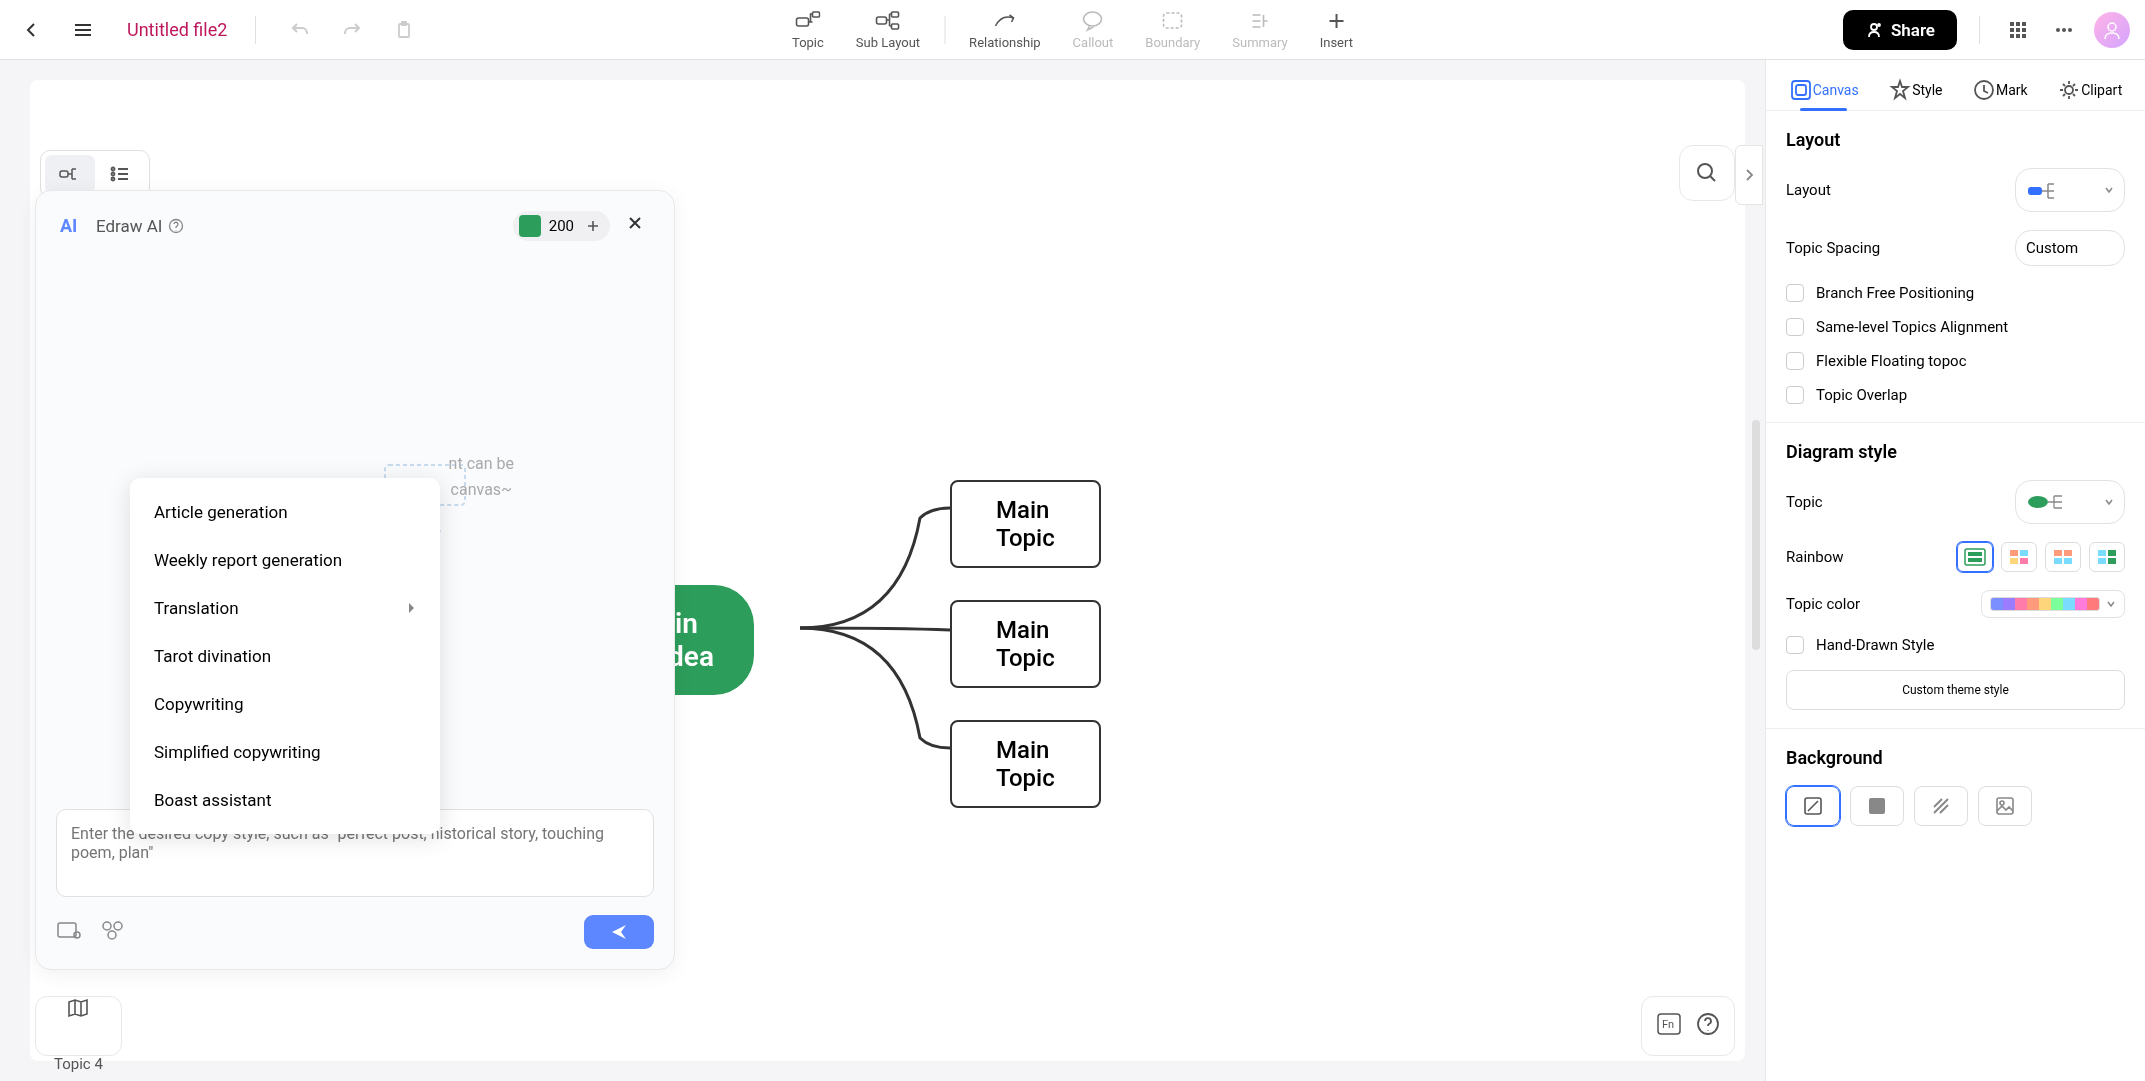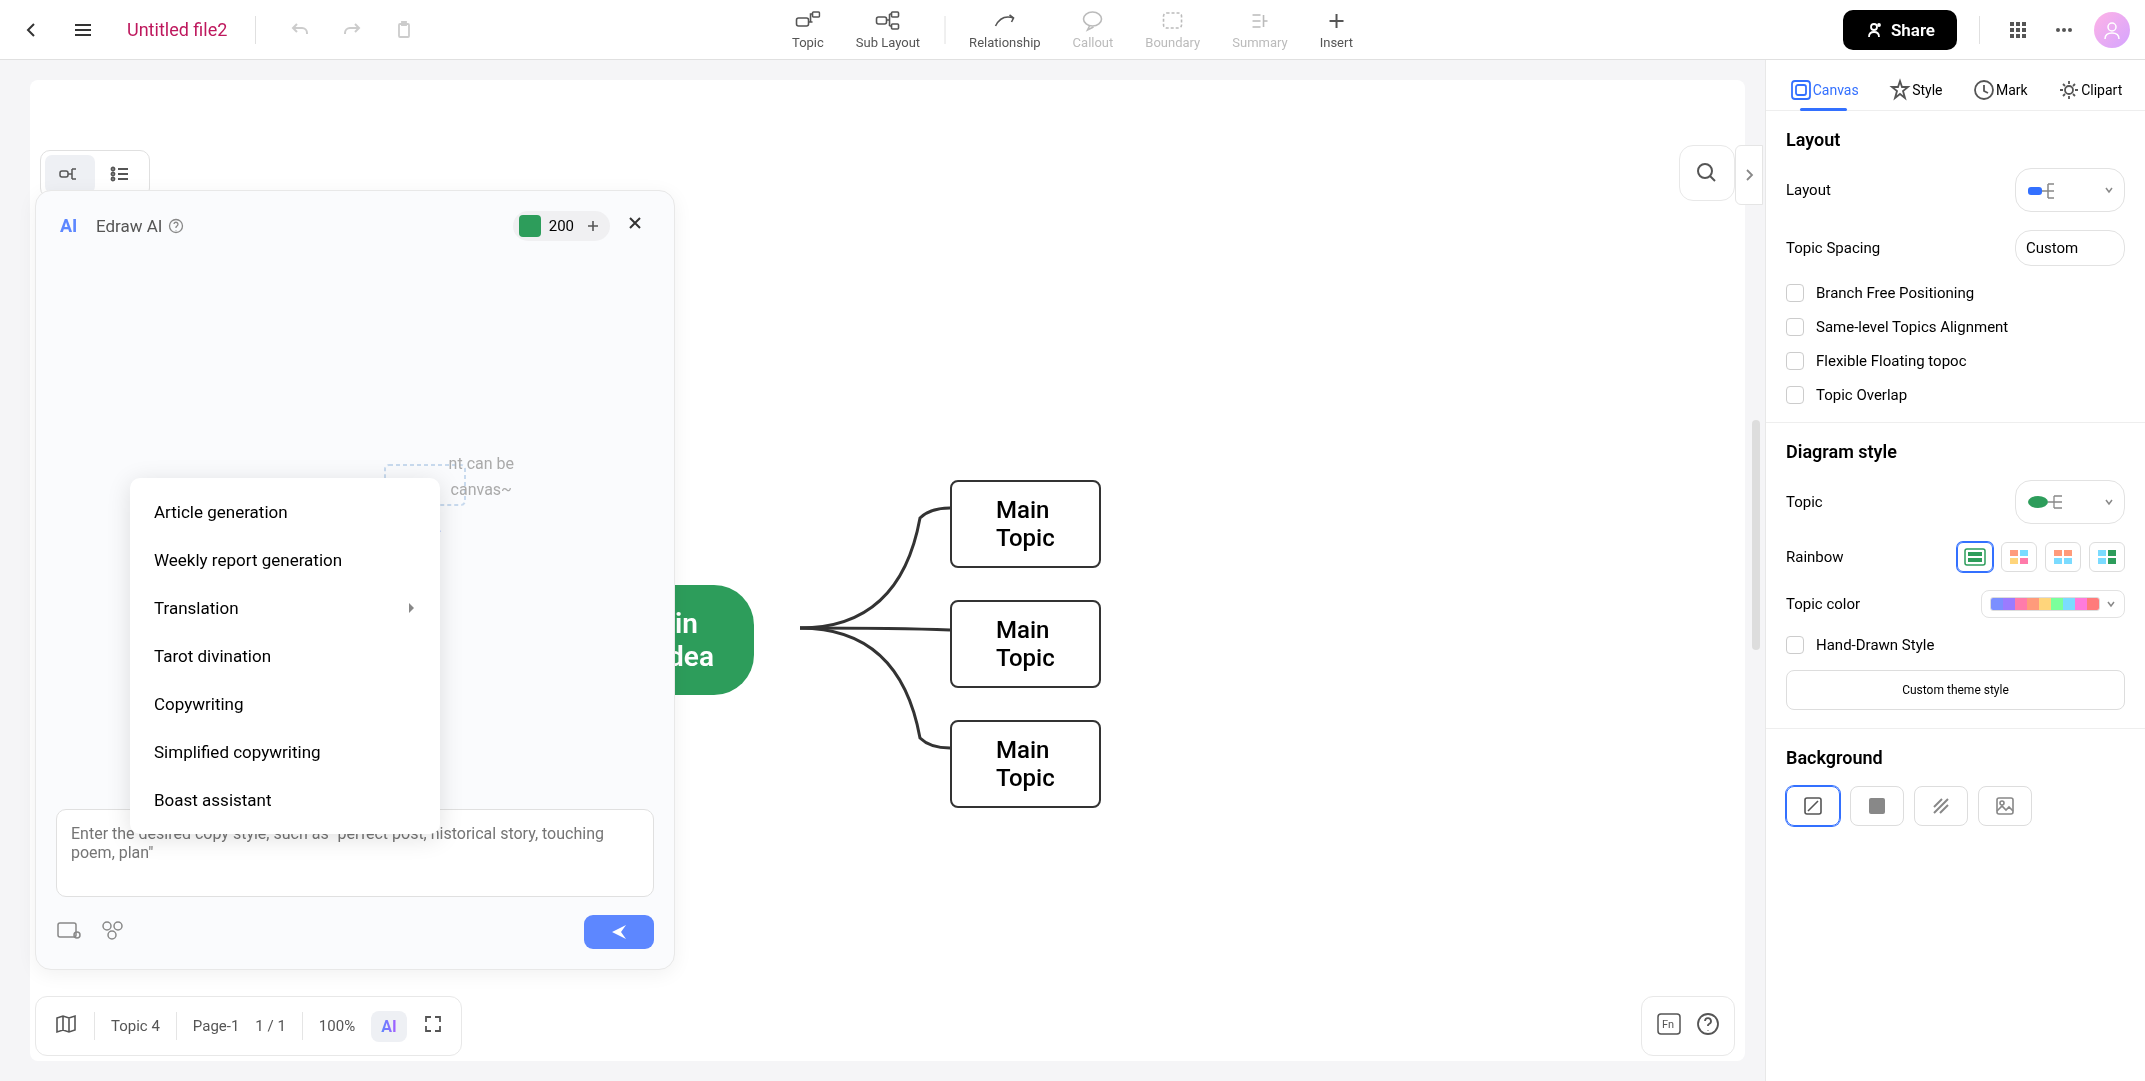--- a/index.html
+++ b/index.html
@@ -445,20 +445,21 @@
       left: 35px;
       bottom: 25px;
       height: 60px;
       background: #fff;
       border: 1px solid #e8e8e8;
       border-radius: 12px;
       display: flex;
       align-items: center;
       padding: 0 18px;
       gap: 16px;
+      flex-direction: column;
     }
     .bottom-item {
       font-size: 15px;
       color: #555;
     }
     .bdivider {
       width: 1px;
       height: 28px;
       background: #e5e5e5;
     }

